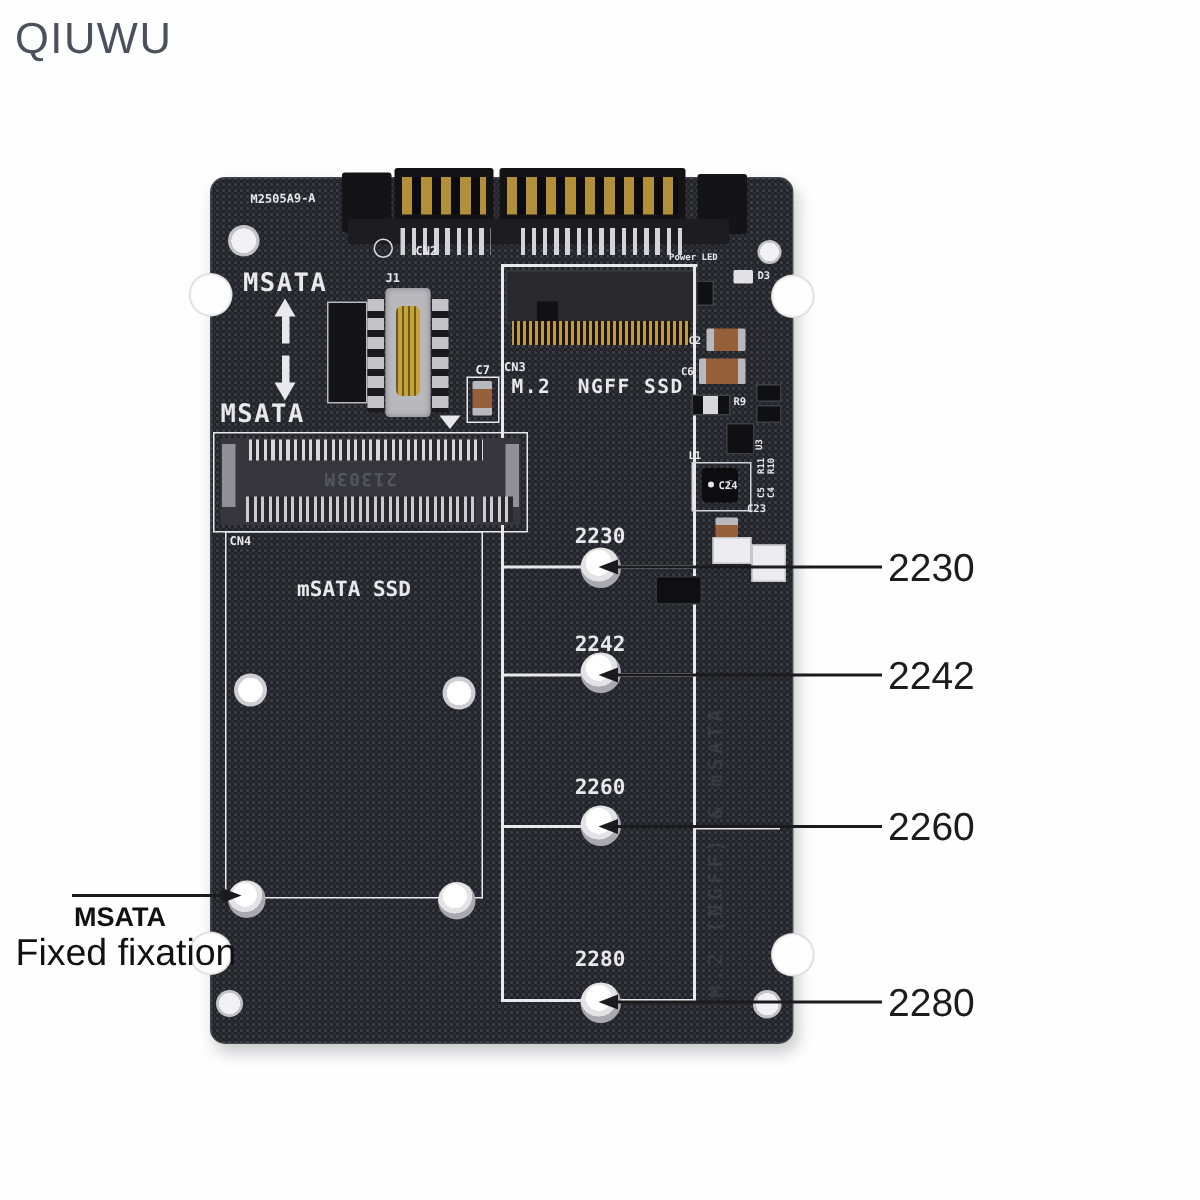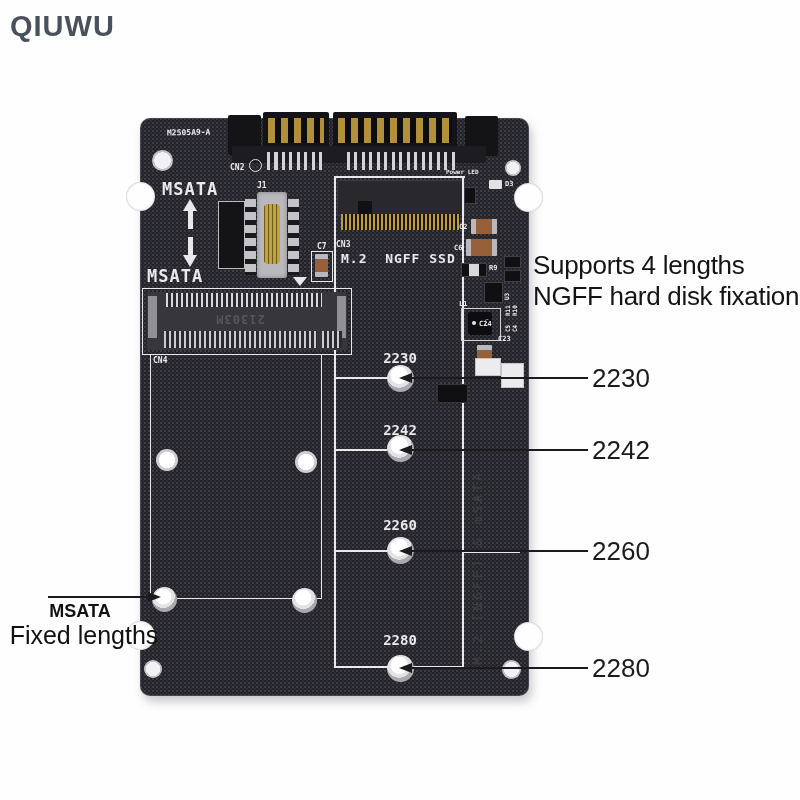--- a/index.html
+++ b/index.html
@@ -1,21 +1,21 @@
 <!DOCTYPE html>
 <html><head>
 <meta charset="utf-8">
 <style>
   html,body{margin:0;padding:0;background:#fff;}
   .stage{position:relative;width:800px;height:800px;background:#fefefe;overflow:hidden;
          font-family:"Liberation Sans",sans-serif;}
   .abs{position:absolute;}
 
   
-  .logo{left:10px;top:10px;font-size:29px;font-weight:700;color:#4a505c;letter-spacing:1px;}
+  .logo{left:10px;top:10px;font-size:29px;font-weight:400;color:#4a505c;letter-spacing:1px;}
 
   
   .board{left:140px;top:118px;width:389px;height:578px;border-radius:10px;
     background-color:#222228;
     background-image:
       radial-gradient(circle at 1px 1px,#3d3d45 0.8px,transparent 1.4px),
       radial-gradient(circle at 1px 1px,#2e2e36 0.8px,transparent 1.4px);
     background-size:4px 4px,4px 4px;background-position:0 0,2px 2px;
     box-shadow:3px 6px 10px rgba(125,125,132,0.4), inset 0 0 0 1px #46464e;}
 
@@ -81,21 +81,21 @@
       <div class="slots"></div>
     </div>
   <div class="abs blk" style="left:333px;top:112px;width:124px;height:37px;">
       <div class="slots"></div>
     </div>
   <div class="abs" style="left:232px;top:146px;width:254px;height:17px;background:#1d1d21;border-radius:2px;"></div>
   <div class="abs pins" style="left:267px;top:152px;width:60px;height:18px;"></div>
   <div class="abs pins" style="left:347px;top:152px;width:110px;height:18px;"></div>
 
   <div class="abs silk s8" style="left:167px;top:128px;transform:rotate(-1deg);">M2505A9-A</div>
-  <div class="abs silk s8" style="left:230px;top:163px;">CN2</div>
+  <div class="abs silk s8" style="left:230px;top:163px;padding-left:47px;">CN2</div>
   <div class="abs" style="left:249px;top:159px;width:11px;height:11px;border:1.5px solid #dcdcdf;border-radius:50%;"></div>
   <div class="abs silk s6" style="left:446px;top:168px;">Power LED</div>
   <div class="abs" style="left:489px;top:180px;width:13px;height:9px;background:#e2e2e4;border-radius:1px;"></div>
   <div class="abs silk s7" style="left:505px;top:180px;">D3</div>
   <div class="abs res" style="left:463px;top:187px;width:11px;height:15px;"></div>
   <div class="abs silk s6 vtext" style="left:453px;top:187px;height:16px;">R4</div>
 
   <div class="abs cornerhole" style="left:152px;top:150px;width:21px;height:21px;"></div>
   <div class="abs cornerhole" style="left:505px;top:160px;width:16px;height:16px;"></div>
   <div class="abs cornerhole" style="left:144px;top:660px;width:18px;height:18px;"></div>
@@ -153,20 +153,21 @@
   <div class="abs" style="left:147px;top:292px;width:200px;height:58px;background:#36363c;border-radius:2px;"></div>
   <div class="abs" style="left:148px;top:296px;width:9px;height:42px;background:#909096;"></div>
   <div class="abs" style="left:337px;top:296px;width:9px;height:42px;background:#909096;"></div>
   <div class="abs" style="left:166px;top:293px;width:156px;height:14px;background:repeating-linear-gradient(90deg,#d8d8dc 0 2px,#2a2a2e 2px 5px);"></div>
   <div class="abs" style="left:164px;top:331px;width:153px;height:17px;background:repeating-linear-gradient(90deg,#cbcbd0 0 2px,#2a2a2e 2px 5px);"></div>
   <div class="abs" style="left:322px;top:331px;width:20px;height:17px;background:repeating-linear-gradient(90deg,#cbcbd0 0 2px,#2a2a2e 2px 5px);"></div>
   <div class="abs" style="left:185px;top:308px;width:110px;height:18px;transform:rotate(180deg);color:#55555c;font-family:'DejaVu Sans Mono',monospace;font-weight:bold;font-size:12px;letter-spacing:1px;text-align:center;">21303M</div>
   <div class="abs silk s8" style="left:153px;top:356px;">CN4</div>
 
   <div class="abs silkbox" style="left:150px;top:354px;width:170px;height:243px;"></div>
+  <div class="abs silk s14" style="left:150px;top:385px;width:172px;text-align:center;">mSATA SSD</div>
   <div class="abs smallhole" style="left:156px;top:449px;width:22px;height:22px;"></div>
   <div class="abs smallhole" style="left:295px;top:451px;width:22px;height:22px;"></div>
   <div class="abs standoff" style="left:152px;top:587px;width:25px;height:25px;"></div>
   <div class="abs standoff" style="left:292px;top:588px;width:25px;height:25px;"></div>
 
   <div class="abs silk s7" style="left:459px;top:223px;">C2</div>
   <div class="abs capH" style="left:471px;top:219px;width:26px;height:15px;"></div>
   <div class="abs silk s7" style="left:454px;top:244px;">C6</div>
   <div class="abs capH" style="left:466px;top:239px;width:31px;height:17px;"></div>
   <div class="abs res" style="left:461px;top:263px;width:24px;height:12px;background:linear-gradient(90deg,#101013 0 7px,#d8d8db 7px 17px,#101013 17px 24px);"></div>
@@ -192,37 +193,35 @@
   <div class="abs whitecap" style="left:501px;top:363px;width:21px;height:23px;"></div>
   <div class="abs" style="left:437px;top:384px;width:29px;height:17px;background:#0f0f12;border:1px solid #33333a;border-radius:2px;"></div>
 
   <div class="abs vtext" style="left:470px;top:395px;height:270px;color:#3b3b42;font-weight:bold;font-size:13px;letter-spacing:3px;font-family:'DejaVu Sans Mono',monospace;">M.2 (NGFF) &amp; mSATA</div>
 
   <div class="abs notch" style="left:126px;top:182px;width:29px;height:29px;"></div>
   <div class="abs notch" style="left:126px;top:621px;width:29px;height:29px;"></div>
   <div class="abs notch" style="left:514px;top:183px;width:29px;height:29px;"></div>
   <div class="abs notch" style="left:514px;top:622px;width:29px;height:29px;"></div>
 
-  <div class="abs title" style="left:533px;top:250px;">Supports 4 lengths</div>
-  <div class="abs title" style="left:533px;top:281px;">NGFF hard disk fixation</div>
 
   <div class="abs callout" style="left:411px;top:377px;width:177px;"></div>
   <div class="abs ar-l" style="left:399px;top:373px;"></div>
   <div class="abs cap-label" style="left:592px;top:363px;">2230</div>
 
   <div class="abs callout" style="left:411px;top:449px;width:177px;"></div>
   <div class="abs ar-l" style="left:399px;top:445px;"></div>
   <div class="abs cap-label" style="left:592px;top:435px;">2242</div>
 
   <div class="abs callout" style="left:411px;top:550px;width:177px;"></div>
   <div class="abs ar-l" style="left:399px;top:546px;"></div>
   <div class="abs cap-label" style="left:592px;top:536px;">2260</div>
 
   <div class="abs callout" style="left:411px;top:667px;width:177px;"></div>
   <div class="abs ar-l" style="left:399px;top:663px;"></div>
   <div class="abs cap-label" style="left:592px;top:653px;">2280</div>
 
   <div class="abs callout" style="left:48px;top:596px;width:103px;"></div>
   <div class="abs ar-r" style="left:148px;top:592px;"></div>
   <div class="abs msata-b" style="left:30px;top:601px;width:100px;">MSATA</div>
-  <div class="abs fixedpos" style="left:4px;top:621px;width:160px;">Fixed lengths</div>
+  <div class="abs fixedpos" style="left:4px;top:621px;width:160px;">Fixed fixation</div>
 
 </div>
 
 </body></html>

